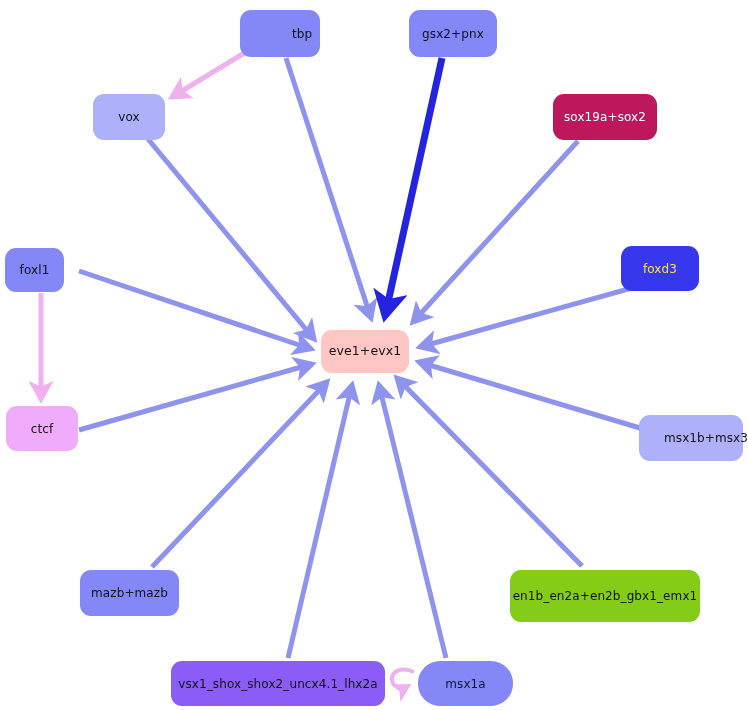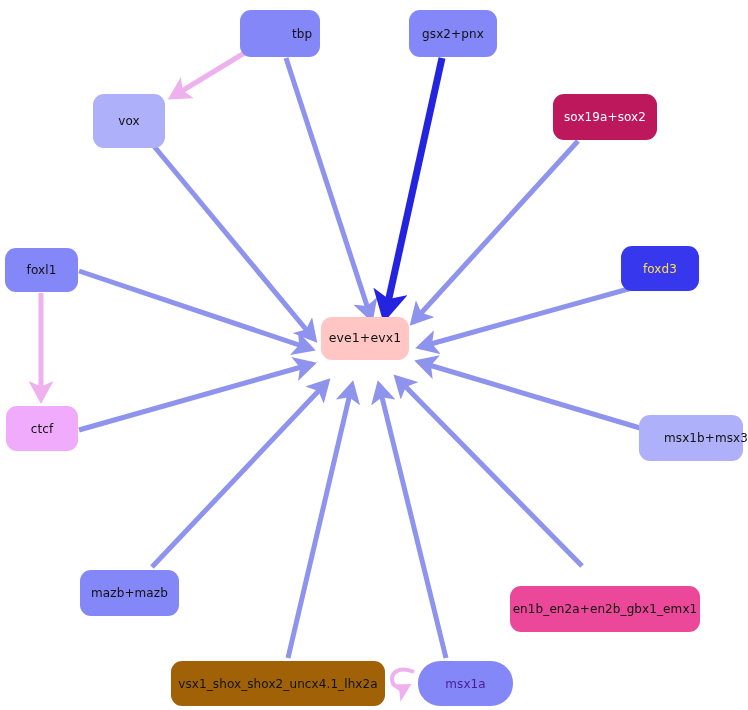--- a/index.html
+++ b/index.html
@@ -69,53 +69,53 @@
   </div>
 
   <div class="node" style="left:409px;top:10px;width:88px;height:47px;background:#8387f8;color:#121212;">
     <span>gsx2+pnx</span>
   </div>
 
   <div class="node" style="left:553px;top:94px;width:104px;height:46px;background:#be185d;color:#ffffff;">
     <span>sox19a+sox2</span>
   </div>
 
-  <div class="node" style="left:93px;top:94px;width:72px;height:54px;background:#aeb0f9;color:#121212;">
+  <div class="node" style="left:93px;top:94px;width:72px;height:46px;background:#aeb0f9;color:#121212;">
     <span>vox</span>
   </div>
 
-  <div class="node" style="left:5px;top:248px;width:73px;height:44px;background:#8387f8;color:#121212;">
+  <div class="node" style="left:5px;top:248px;width:59px;height:44px;background:#8387f8;color:#121212;">
     <span>foxl1</span>
   </div>
 
   <div class="node" style="left:621px;top:246px;width:78px;height:45px;background:#3737ee;color:#fde047;">
     <span>foxd3</span>
   </div>
 
-  <div class="node target" style="left:321px;top:317px;width:88px;height:43px;background:#ffc6c3;color:#121212;text-align:center;">
+  <div class="node target" style="left:321px;top:330px;width:88px;height:43px;background:#ffc6c3;color:#121212;text-align:center;">
     <span>eve1+evx1</span>
   </div>
 
   <div class="node" style="left:6px;top:406px;width:72px;height:45px;background:#f0abfc;color:#121212;">
     <span>ctcf</span>
   </div>
 
   <div class="node" style="left:639px;top:415px;width:104px;height:46px;background:#aeb0f9;color:#121212;padding-left:30px;">
     <span>msx1b+msx3</span>
   </div>
 
   <div class="node" style="left:80px;top:570px;width:99px;height:46px;background:#8387f8;color:#121212;">
     <span>mazb+mazb</span>
   </div>
 
-  <div class="node" style="left:510px;top:570px;width:190px;height:46px;background:#ec4899;color:#121212;margin-top:16px;">
+  <div class="node" style="left:510px;top:570px;width:190px;height:52px;background:#84cc16;color:#121212;">
     <span>en1b_en2a+en2b_gbx1_emx1</span>
   </div>
 
-  <div class="node" style="left:171px;top:661px;width:214px;height:45px;background:#a16207;color:#121212;">
+  <div class="node" style="left:171px;top:661px;width:214px;height:45px;background:#8b5cf6;color:#121212;">
     <span>vsx1_shox_shox2_uncx4.1_lhx2a</span>
   </div>
 
-  <div class="node" style="left:418px;top:661px;width:95px;height:45px;background:#8387f8;color:#4c1d95;border-radius:22px;">
+  <div class="node" style="left:418px;top:661px;width:95px;height:45px;background:#8387f8;color:#0f172a;border-radius:22px;">
     <span>msx1a</span>
   </div>
 
 </div>
 
 </body></html>

